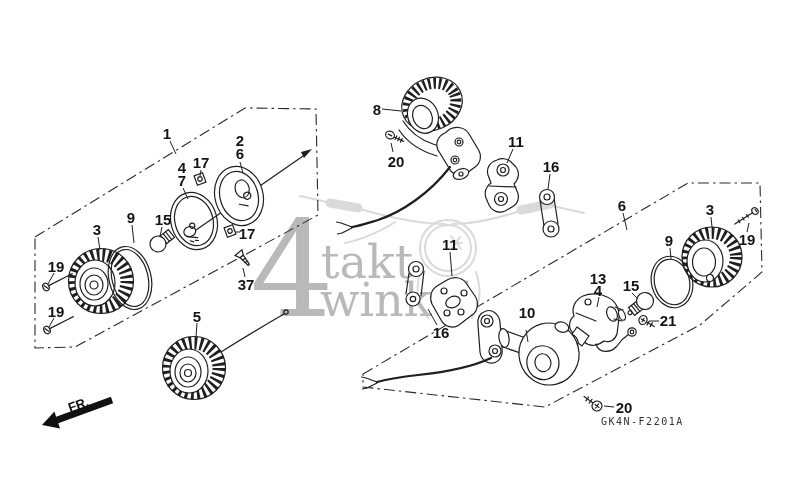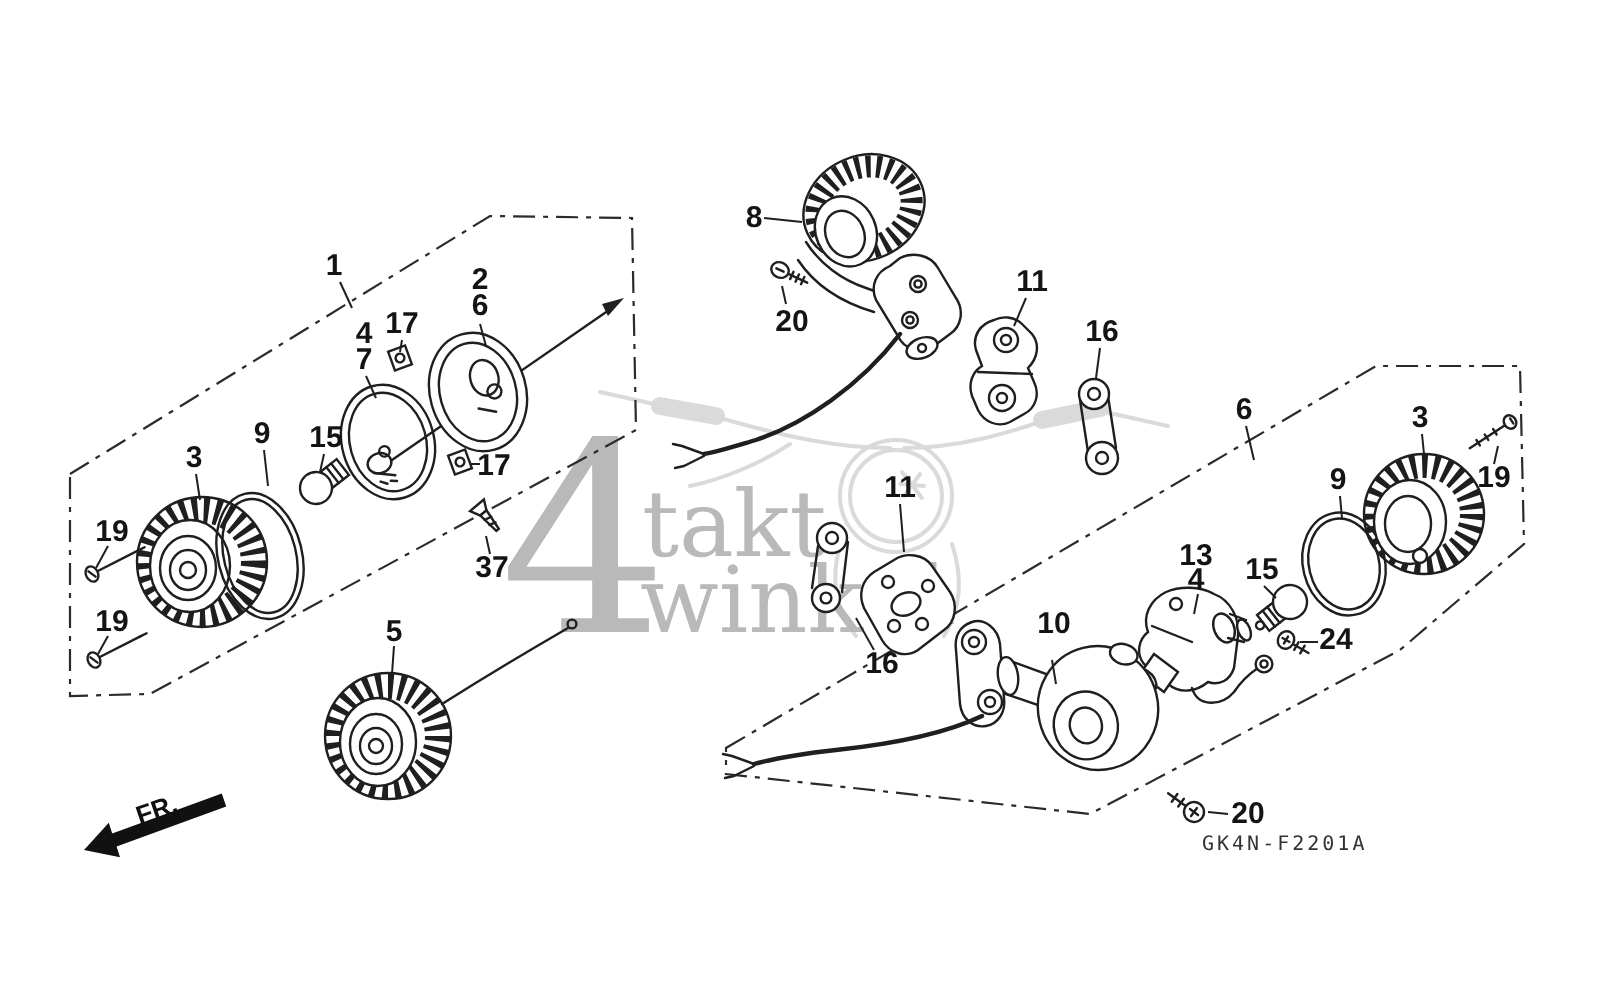--- a/index.html
+++ b/index.html
@@ -331,16 +331,16 @@
   <span class="plabel" style="left:450px;top:244px">11</span>
   <span class="plabel" style="left:441px;top:332px">16</span>
   <span class="plabel" style="left:527px;top:312px">10</span>
   <span class="plabel" style="left:622px;top:205px">6</span>
   <span class="plabel" style="left:710px;top:209px">3</span>
   <span class="plabel" style="left:747px;top:239px">19</span>
   <span class="plabel" style="left:669px;top:240px">9</span>
   <span class="plabel" style="left:598px;top:278px">13</span>
   <span class="plabel" style="left:598px;top:290px">4</span>
   <span class="plabel" style="left:631px;top:285px">15</span>
-  <span class="plabel" style="left:668px;top:320px">24</span>
+  <span class="plabel" style="left:668px;top:320px">21</span>
   <span class="plabel" style="left:624px;top:407px">20</span>
 
 </div>
 
 </body></html>

